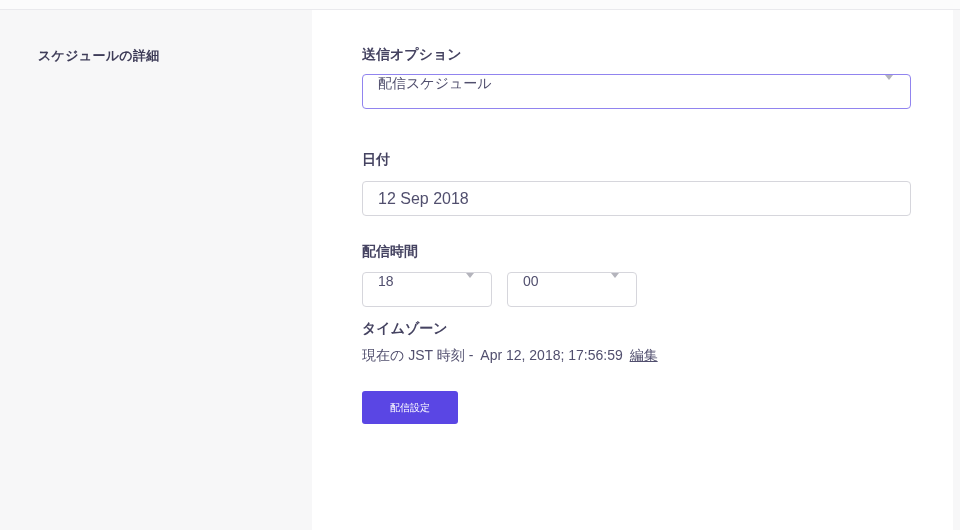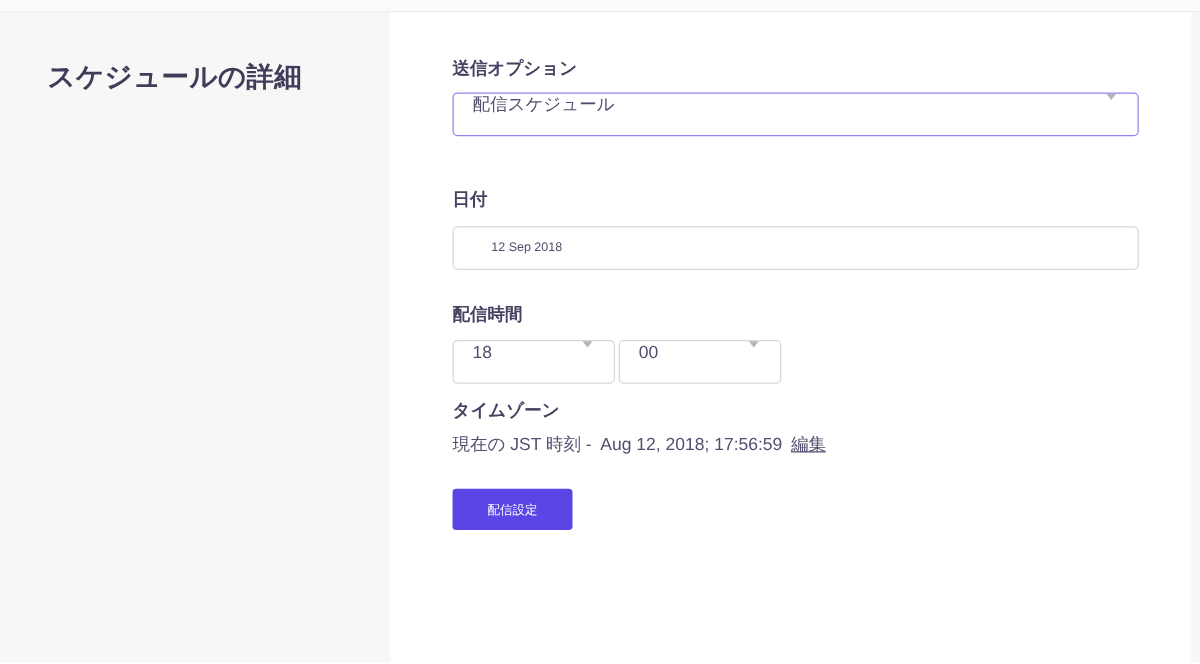--- a/index.html
+++ b/index.html
@@ -28,21 +28,21 @@
     background:var(--topstrip-bg);
     border-bottom:1px solid var(--topstrip-border);
   }
   .layout{display:flex;height:520px;}
   .sidebar{
     width:312px;flex:0 0 312px;height:100%;
     background:var(--sidebar-bg);
   }
   .sidebar-title{
     margin:37px 0 0 38px;
-    font-size:22px;font-weight:bold;color:var(--heading);
+    font-size:13px;font-weight:bold;color:var(--heading);
     letter-spacing:.3px;
   }
   .main{
     flex:1;position:relative;background:#ffffff;
     padding:37px 0 0 50px;
   }
   .main::after{
     content:"";position:absolute;top:0;right:0;bottom:0;width:7px;
     background:var(--sidebar-bg);
   }
@@ -64,26 +64,26 @@
     border-left:4px solid transparent;border-right:4px solid transparent;
     border-top:5px solid var(--caret);
   }
   .help{
     margin:12px 0 0 0;font-size:12px;line-height:14px;color:var(--help);
   }
   .field-date{margin-top:43px;}
   .field-date label{margin-bottom:15px;}
   .text-input{
     width:549px;height:35px;border:1px solid var(--input-border);
-    border-radius:4px;padding:0 30px;font-size:10px;color:var(--text);
+    border-radius:4px;padding:0 15px;font-size:16px;color:var(--text);
     background:#fff;font-family:inherit;outline:none;display:block;
   }
   .field-time{margin-top:28px;}
   .field-time label{margin-bottom:14px;}
-  .time-row{display:flex;gap:3px;}
+  .time-row{display:flex;gap:15px;}
   .select-small{
     width:130px;border:1px solid var(--input-border);
   }
   .field-tz{margin-top:14px;}
   .field-tz label{margin-bottom:12px;}
   .current-time{
     margin:0;font-size:14px;line-height:16px;color:var(--text);
   }
   .tz-time{margin-left:7px;}
   .edit-link{
@@ -134,21 +134,21 @@
           <div class="select select-small" role="combobox" aria-expanded="false">
             <span>00</span>
             <span class="caret"></span>
           </div>
         </div>
       </div>
 
       <div class="field field-tz">
         <label>タイムゾーン</label>
         <p class="current-time">
-          <span>現在の JST 時刻 -</span><span class="tz-time">Aug 12, 2018; 17:56:59</span>
+          <span>現在の JST 時刻 -</span><span class="tz-time">Apr 12, 2018; 17:56:59</span>
           <a class="edit-link" href="#">編集</a>
         </p>
       </div>
 
       <button class="submit-btn" type="button">配信設定</button>
 
     </form>
   </main>
 </div>
 

